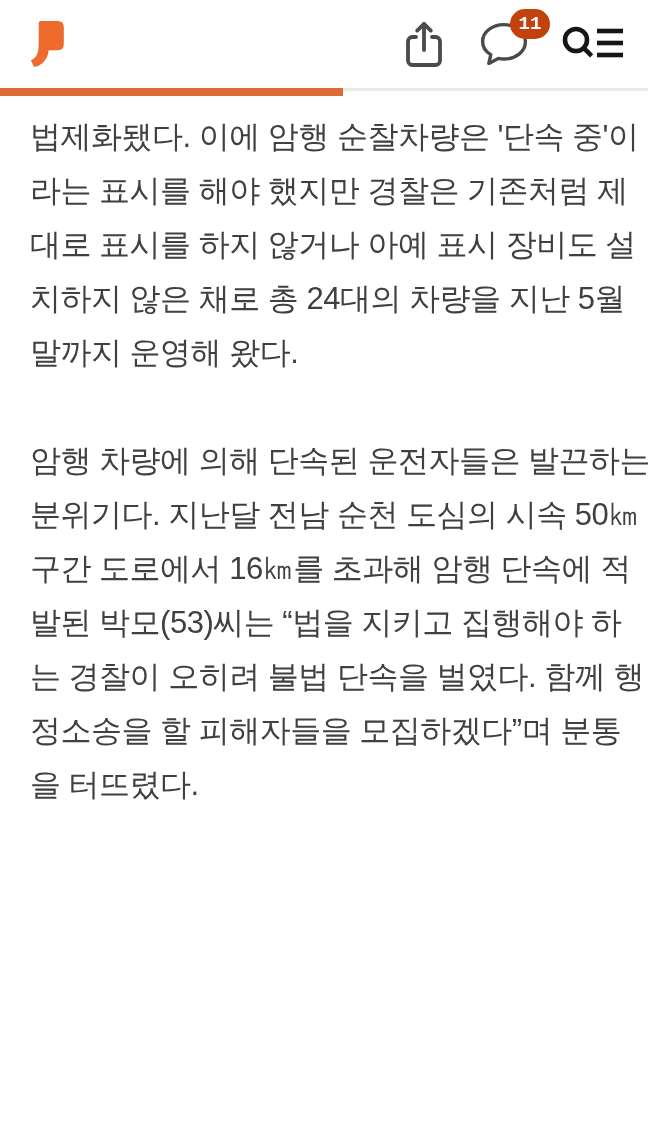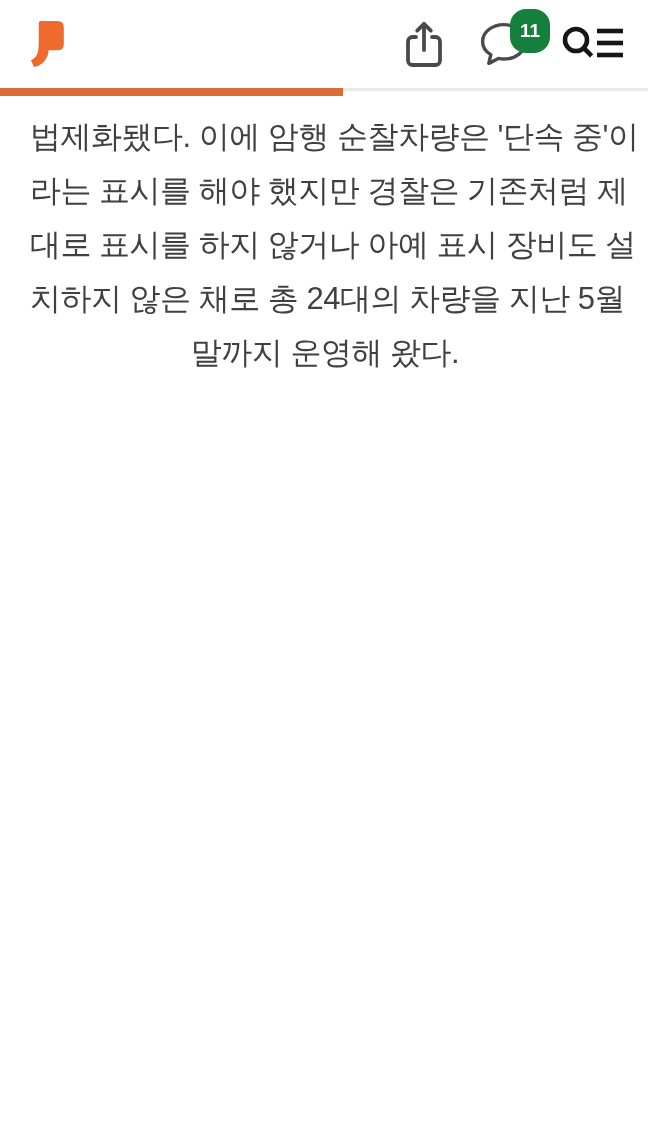--- a/index.html
+++ b/index.html
@@ -32,29 +32,30 @@
   .icon-btn {
     background: none; border: none; padding: 0; cursor: pointer;
     display: flex; align-items: center; justify-content: center;
     position: relative;
   }
   .badge {
     position: absolute;
     top: -12px;
     right: -20px;
     min-width: 40px;
-    height: 44px;
-    background: #15803d;
+    height: 30px;
+    background: #c2410c;
     color: #ffffff;
     font-size: 19px;
     font-weight: bold;
     border-radius: 16px;
     display: flex; align-items: center; justify-content: center;
     padding: 0 8px;
     letter-spacing: 0;
+    font-family: Liberation Mono, monospace;
   }
 
   
   .progress { position: relative; height: 8px; flex: 0 0 auto; }
   .progress .track {
     position: absolute; top: 0; left: 0; right: 0; height: 3px;
     background: #e9e9e9;
   }
   .progress .fill {
     position: absolute; top: 0; left: 0; height: 8px;
@@ -69,21 +70,20 @@
     flex: 1 1 auto;
   }
   .para {
     font-size: 31px;
     line-height: 54px;
     color: #404040;
     letter-spacing: -0.5px;
     white-space: pre;
     margin: 0 0 54px 0;
     font-weight: 400;
-    text-align: center;
   }
   .para:last-child { margin-bottom: 0; }
 </style>
 </head>
 <body>
 
 <div class="screen">
 
   <header class="header">
     <button class="logo-btn" aria-label="logo">
@@ -126,15 +126,22 @@
     <div class="track"></div>
     <div class="fill" style="width: 53%;"></div>
   </div>
 
   <main class="article">
     <p class="para">법제화됐다. 이에 암행 순찰차량은 '단속 중'이
 라는 표시를 해야 했지만 경찰은 기존처럼 제
 대로 표시를 하지 않거나 아예 표시 장비도 설
 치하지 않은 채로 총 24대의 차량을 지난 5월
 말까지 운영해 왔다.</p>
+    <p class="para">암행 차량에 의해 단속된 운전자들은 발끈하는
+분위기다. 지난달 전남 순천 도심의 시속 50㎞
+구간 도로에서 16㎞를 초과해 암행 단속에 적
+발된 박모(53)씨는 “법을 지키고 집행해야 하
+는 경찰이 오히려 불법 단속을 벌였다. 함께 행
+정소송을 할 피해자들을 모집하겠다”며 분통
+을 터뜨렸다.</p>
   </main>
 
 </div>
 
 </body></html>

